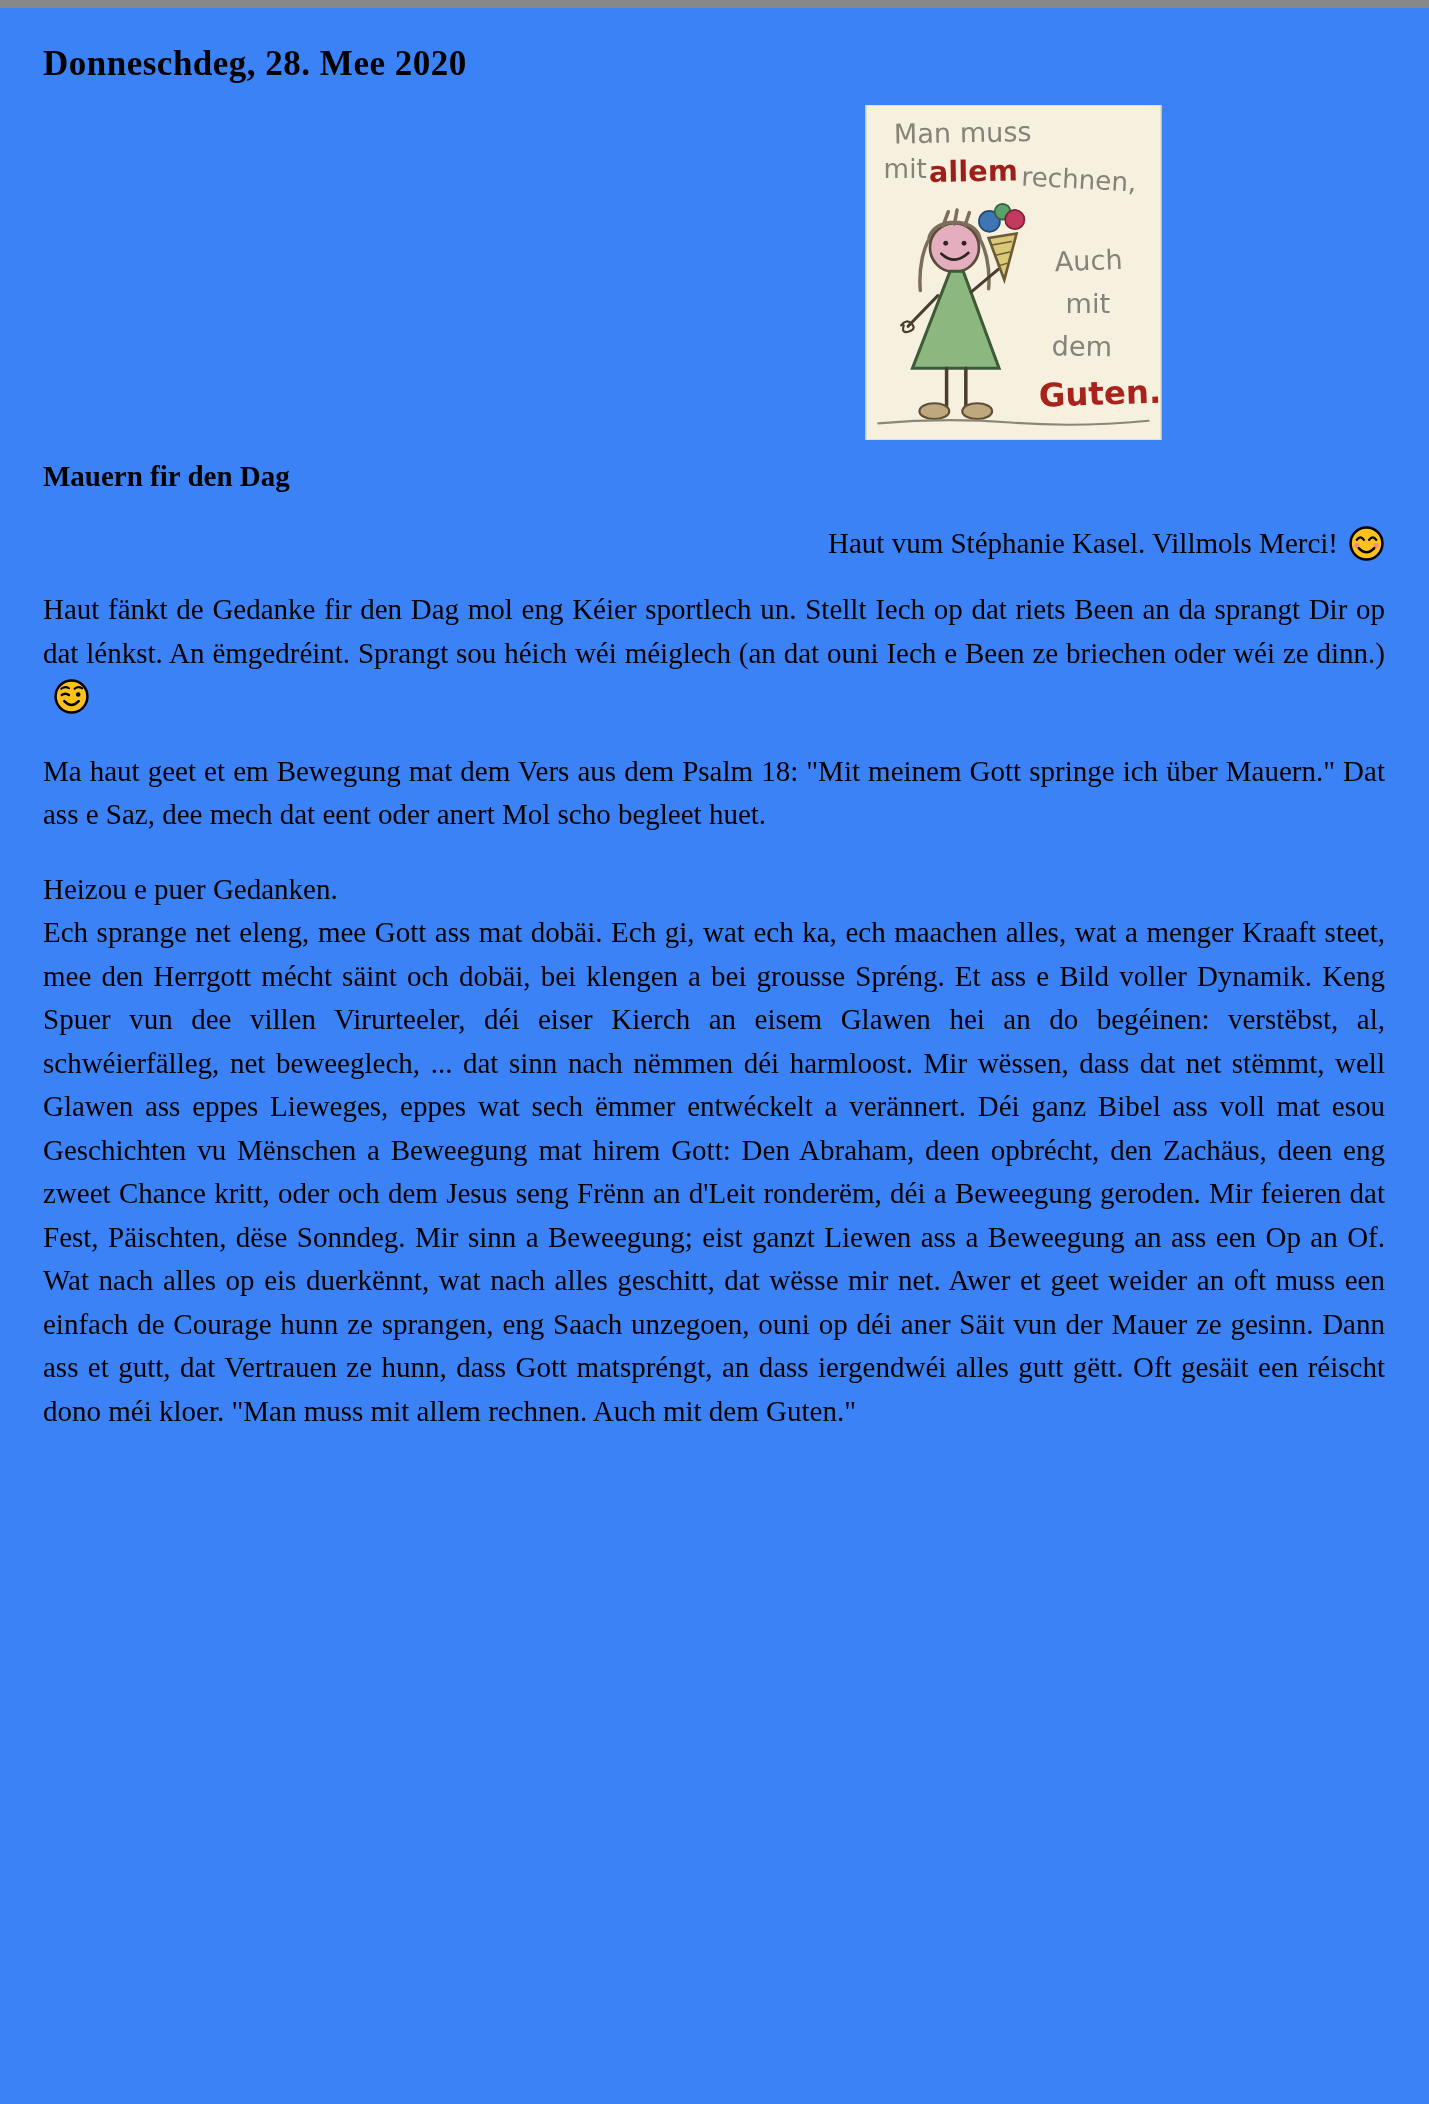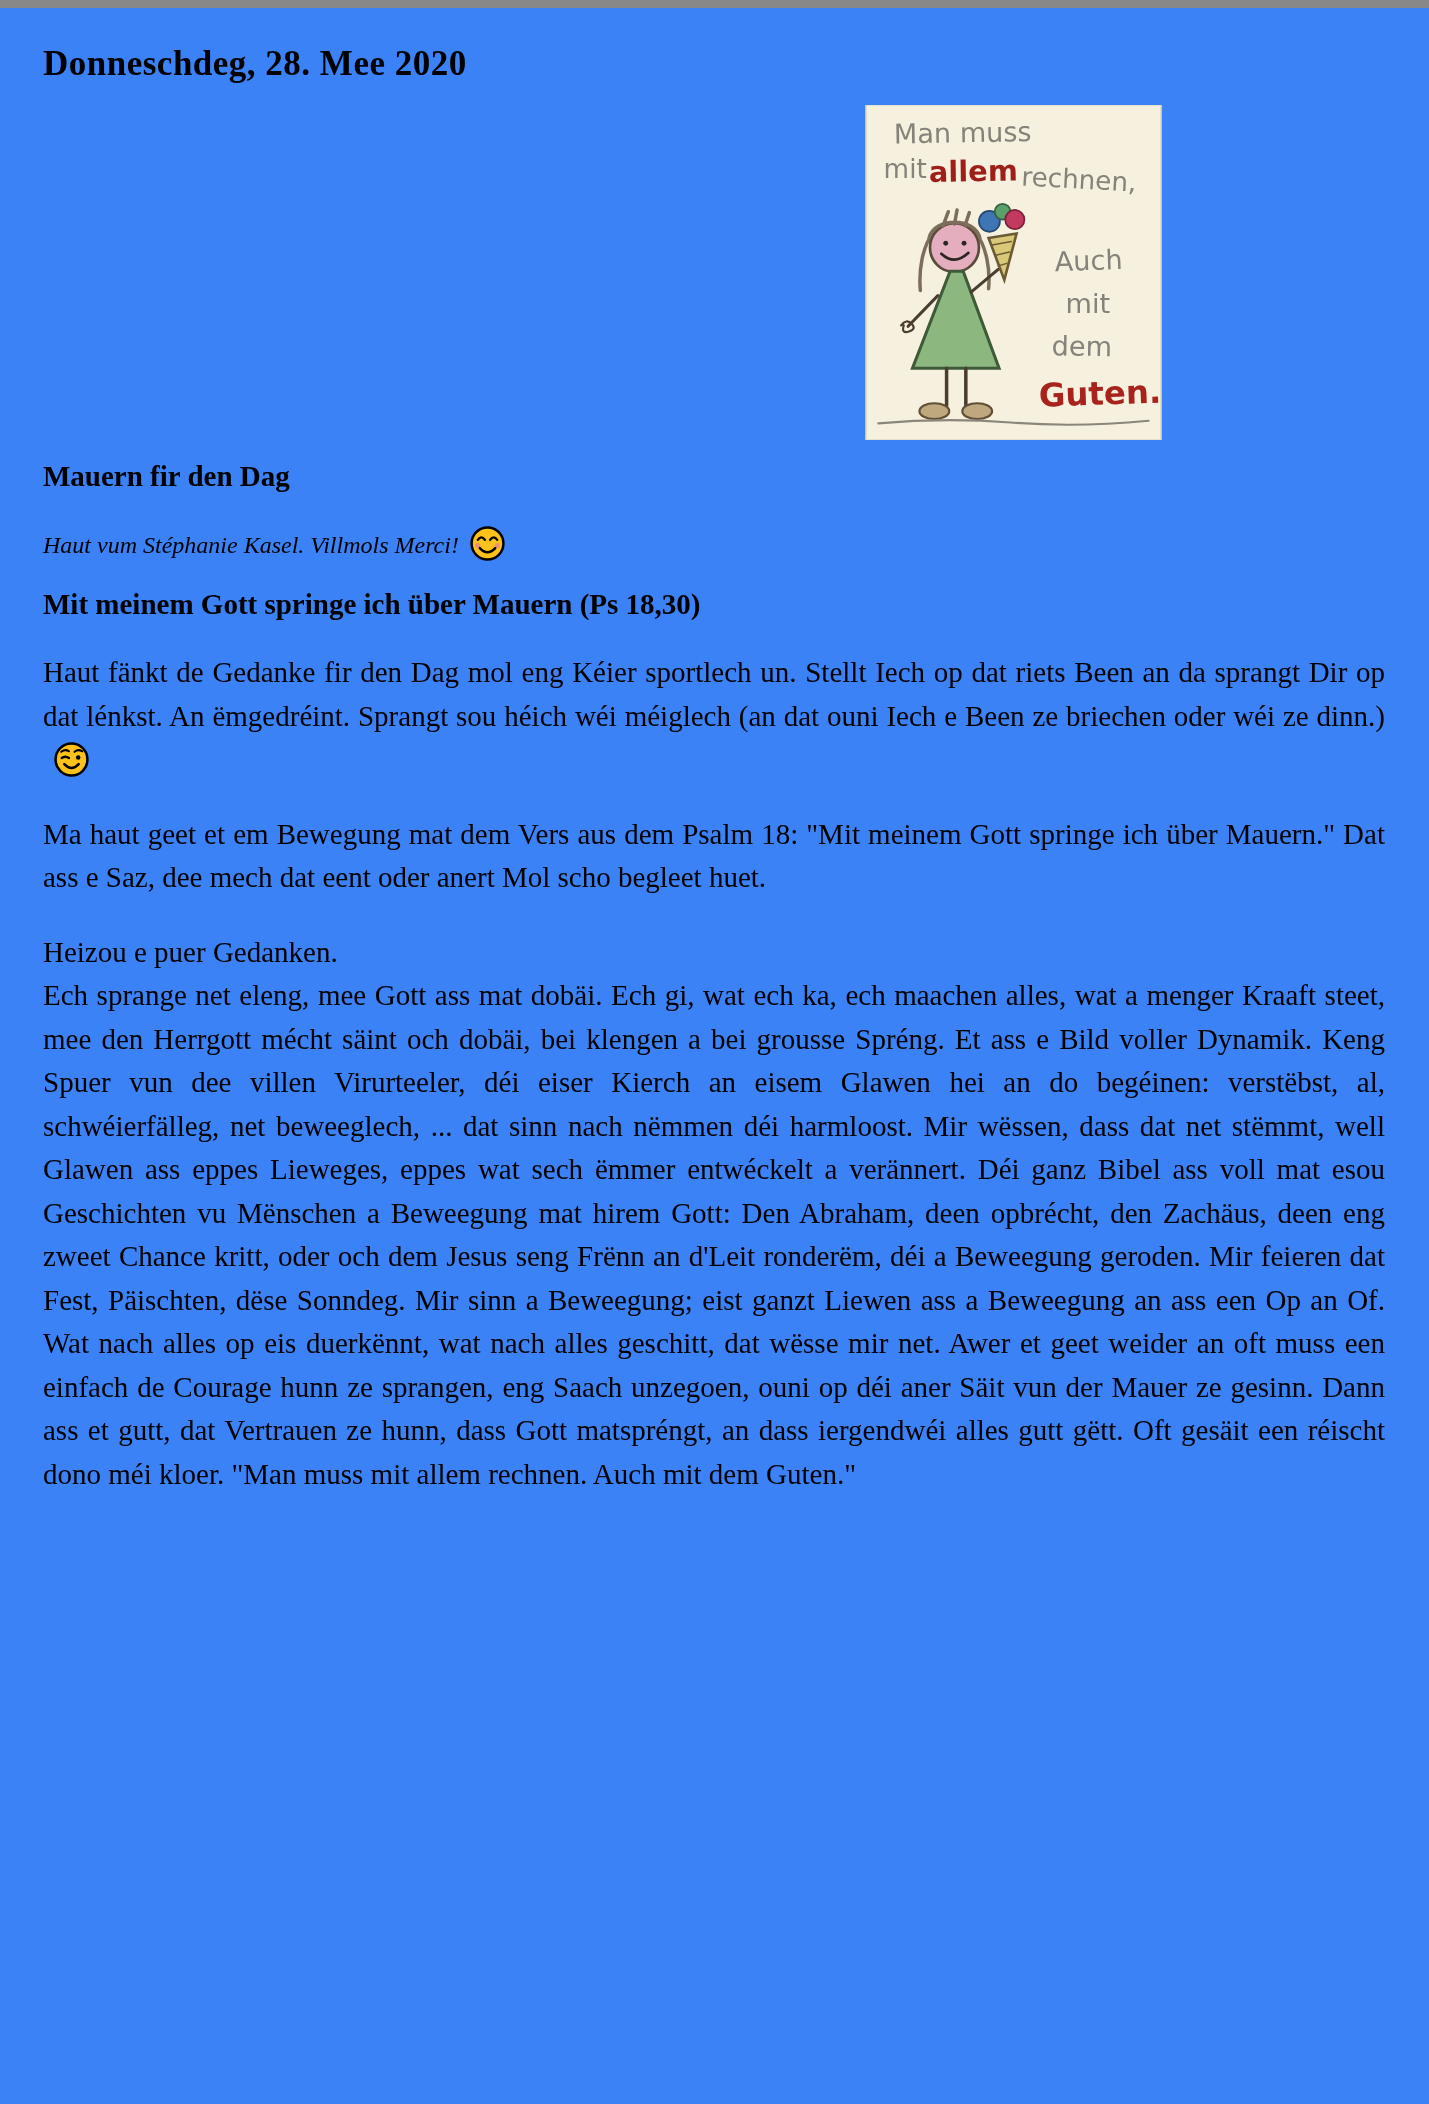--- a/index.html
+++ b/index.html
@@ -26,21 +26,21 @@
   .hw-sm{ font-family:"DejaVu Sans", sans-serif; fill:#85827a; font-size:30px; }
   .hw-red { font-family:"DejaVu Sans", sans-serif; fill:#9e1f1a; font-size:33px; font-weight:bold; }
   .hw-red-big { font-family:"DejaVu Sans", sans-serif; fill:#a8231c; font-size:37px; font-weight:bold; }
   .content {
     position:absolute; left:43px; top:452px; width:1342px;
   }
   .section-heading {
     font-size:29px; font-weight:bold; margin:0 0 32px 0;
   }
   .byline {
-    font-size:24px; font-style:italic; margin:0 0 26px 0;
+    font-size:29px; margin:0 0 26px 0;text-align:right;
   }
   .verse-heading {
     font-size:29px; font-weight:bold; margin:0 0 30px 0;
   }
   .body-par {
     font-size:29px; line-height:43.5px; text-align:justify;
     margin:0 0 31px 0;
   }
   .emoji {
     display:inline-block; width:37px; height:37px;
@@ -114,21 +114,20 @@
 
     <p class="byline"><span>Haut vum Stéphanie Kasel. Villmols Merci!</span><svg class="emoji" viewBox="0 0 36 36" aria-label="😊">
           <circle cx="18" cy="18" r="15.5" fill="#fcc21b" stroke="#000" stroke-width="2.4"></circle>
           <path d="M 8.5 14.5 Q 12 9.5 15.5 14.5" fill="none" stroke="#000" stroke-width="2.2" stroke-linecap="round"></path>
           <path d="M 20.5 14.5 Q 24 9.5 27.5 14.5" fill="none" stroke="#000" stroke-width="2.2" stroke-linecap="round"></path>
           <circle cx="8.5" cy="20" r="2.6" fill="#f0907c"></circle>
           <circle cx="27.5" cy="20" r="2.6" fill="#f0907c"></circle>
           <path d="M 10.5 22.5 Q 18 30.5 25.5 22.5" fill="none" stroke="#000" stroke-width="2.4" stroke-linecap="round"></path>
         </svg></p>
 
-    <h3 class="verse-heading">Mit meinem Gott springe ich über Mauern (Ps 18,30)</h3>
 
     <p class="body-par"><span>Haut fänkt de Gedanke fir den Dag mol eng Kéier sportlech un. Stellt Iech op dat riets Been an da sprangt Dir op dat lénkst. An ëmgedréint. Sprangt sou héich wéi méiglech (an dat ouni Iech e Been ze briechen oder wéi ze dinn.)</span><svg class="emoji" viewBox="0 0 36 36" aria-label="😉">
           <circle cx="18" cy="18" r="15.5" fill="#fcc21b" stroke="#000" stroke-width="2.4"></circle>
           <path d="M 8 10.5 Q 12 7.5 15.5 10" fill="none" stroke="#000" stroke-width="2" stroke-linecap="round"></path>
           <path d="M 21 10.5 Q 24.5 7.5 28.5 10" fill="none" stroke="#000" stroke-width="2" stroke-linecap="round"></path>
           <path d="M 8.5 16.5 Q 12 14 15.5 16.5" fill="none" stroke="#000" stroke-width="2.3" stroke-linecap="round"></path>
           <circle cx="24.5" cy="16" r="2.2" fill="#000"></circle>
           <path d="M 11 22.5 Q 18 30 25 22.5" fill="none" stroke="#000" stroke-width="2.4" stroke-linecap="round"></path>
         </svg></p>
 

